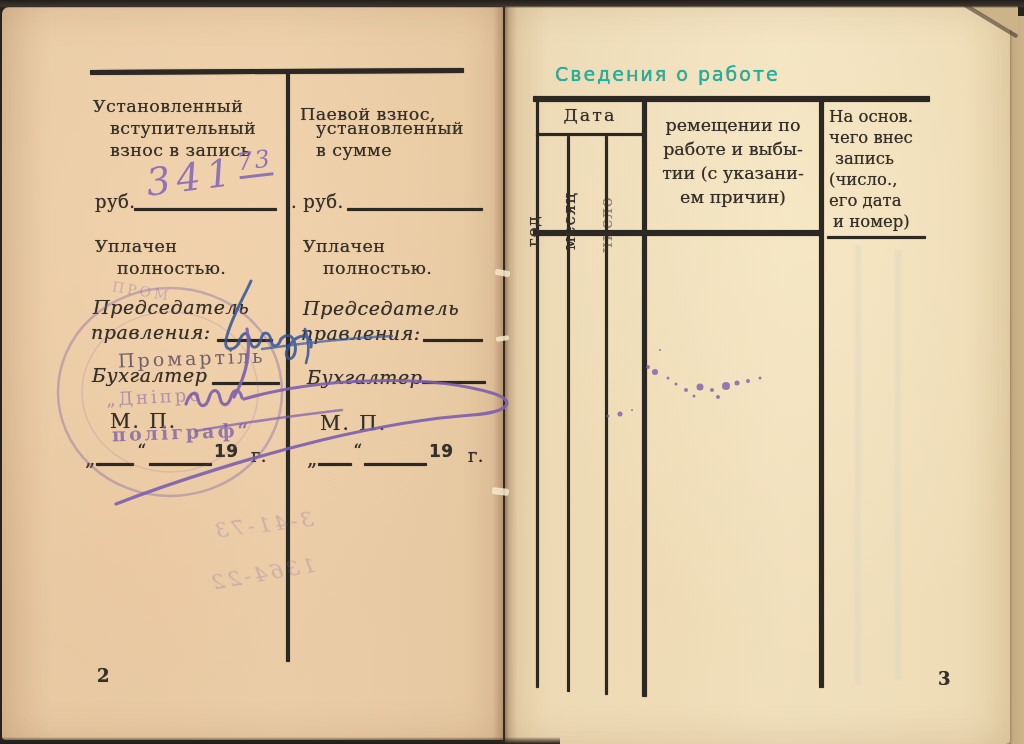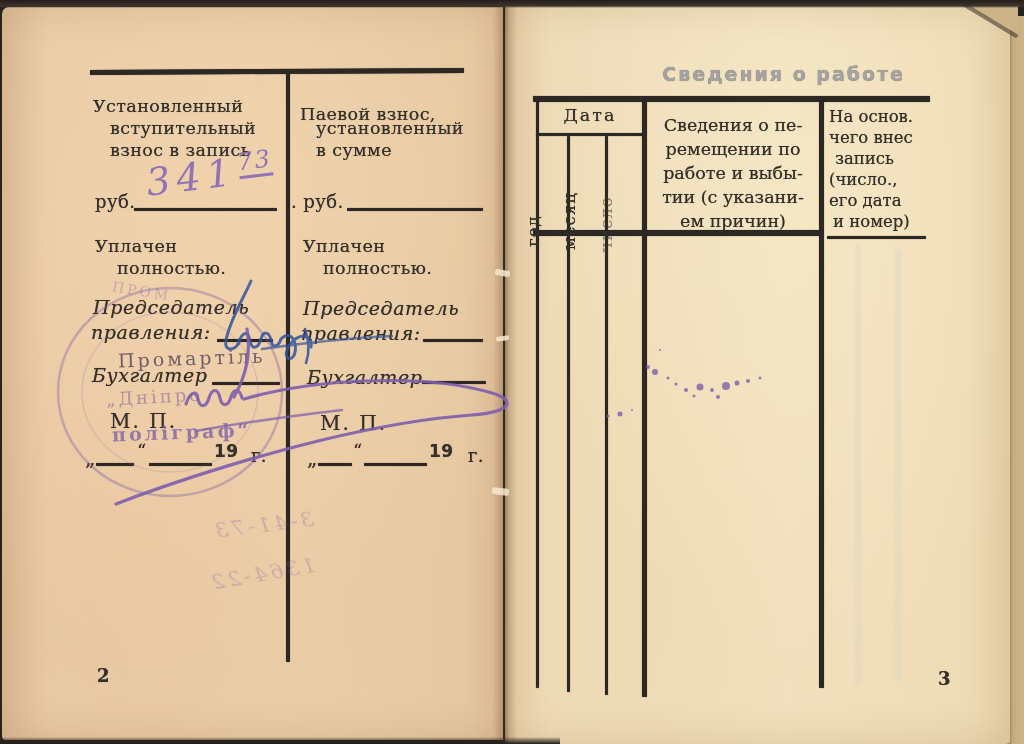--- a/index.html
+++ b/index.html
@@ -37,22 +37,22 @@
      color:#35302a;text-shadow:0 0 .7px rgba(53,48,42,.75);}
   .it{font-style:italic;font-size:19px;letter-spacing:.6px;}
   .small{font-size:20px;letter-spacing:2px;}
   .num{font-family:"DejaVu Sans",sans-serif;font-weight:700;font-size:17px;}
   .pageno{font-weight:700;font-size:18px;}
   .rule{position:absolute;background:#2c2823;border-radius:1px;box-shadow:0 0 1px rgba(44,40,35,.9);}
   .vlabel{position:absolute;transform:rotate(-90deg);transform-origin:left bottom;
      font-size:16.5px;letter-spacing:1px;white-space:nowrap;color:#35302a;text-shadow:0 0 .7px rgba(53,48,42,.7);}
   .hdr{position:absolute;color:#332e27;text-shadow:0 0 .7px rgba(51,46,39,.7);}
   .hdr span{display:block;}
-  #title{font-family:"DejaVu Sans",sans-serif;font-weight:700;font-size:19px;letter-spacing:2px;
-     text-align:right;color:#a3a3a3;}
+  #title{font-family:"DejaVu Sans",sans-serif;font-weight:400;font-size:19px;letter-spacing:2px;
+     text-align:left;color:#14b8a6;}
 
   
   #hand-amount{position:absolute;left:146px;top:152px;transform:rotate(-7deg);
      font-style:italic;font-size:38px;letter-spacing:6px;color:#8a6cb8;opacity:.92;}
   #hand-amount .kop{font-size:24px;vertical-align:14px;letter-spacing:2px;border-bottom:3px solid #8a6cb8;margin-left:2px;}
   .stamp-line{position:absolute;font-size:19px;letter-spacing:3px;white-space:nowrap;}
   .bleed{position:absolute;font-style:italic;font-size:21px;letter-spacing:3px;
      color:rgba(128,98,168,.30);transform:scaleX(-1) rotate(7deg);filter:blur(.5px);white-space:nowrap;}
   svg.overlay{position:absolute;left:0;top:0;pointer-events:none;}
   .faint-stripe{position:absolute;width:6px;background:rgba(205,212,198,.30);filter:blur(1px);}
@@ -149,21 +149,20 @@
   <div class="rule" style="left:642px;top:101px;width:5px;height:596px;"></div>
   <div class="rule" style="left:819px;top:101px;width:5px;height:587px;"></div>
 
   <div class="hdr" style="left:536px;top:105px;width:108px;text-align:center;font-size:17.5px;letter-spacing:2px;">Дата</div>
 
   <div class="vlabel" style="left:543px;top:228px;">год</div>
   <div class="vlabel" style="left:579px;top:231px;">месяц</div>
   <div class="vlabel" style="left:616px;top:234px;opacity:.5;filter:blur(.4px);">число</div>
 
   <div class="hdr" style="left:647px;top:113px;width:172px;text-align:center;font-size:17.5px;line-height:24px;">
-    <span>Сведения о пе-</span>
     <span>ремещении по</span>
     <span>работе и выбы-</span>
     <span>тии (с указани-</span>
     <span>ем причин)</span>
   </div>
 
   <div class="hdr" style="left:829px;top:106px;width:158px;font-size:16.5px;line-height:21px;">
     <span>На основ.</span>
     <span>чего внес</span>
     <span style="padding-left:6px;">запись</span>

